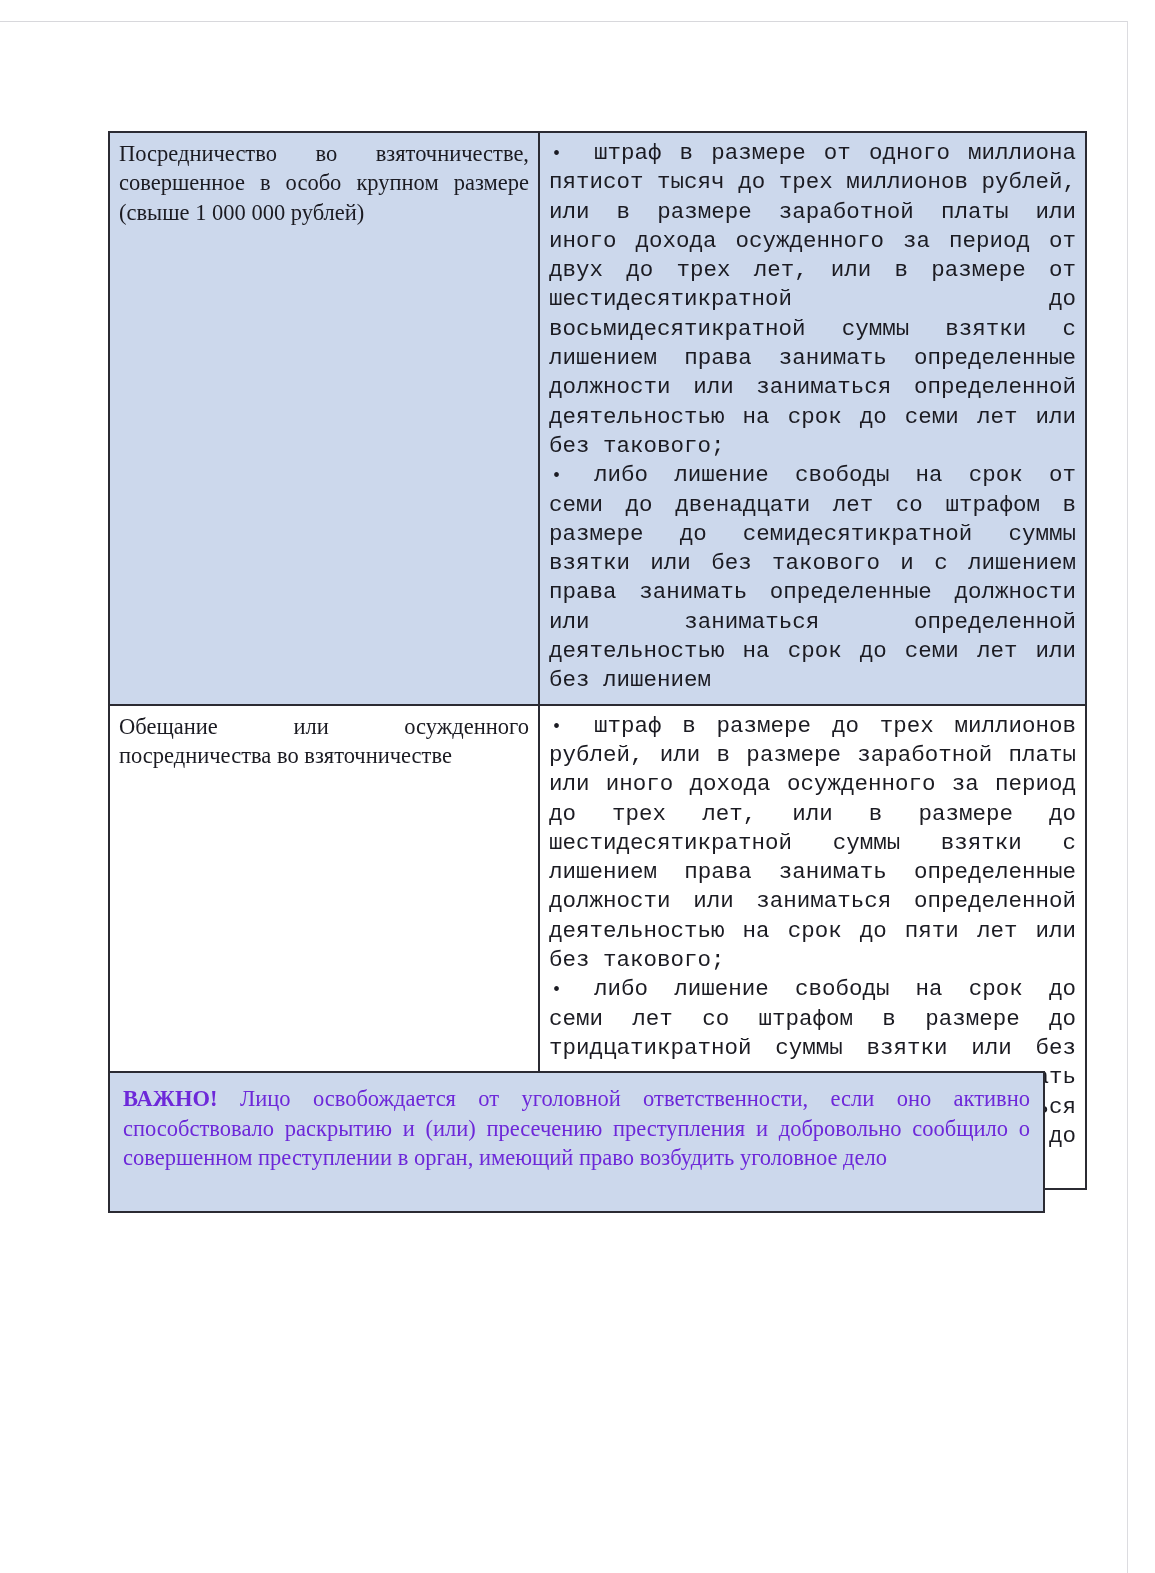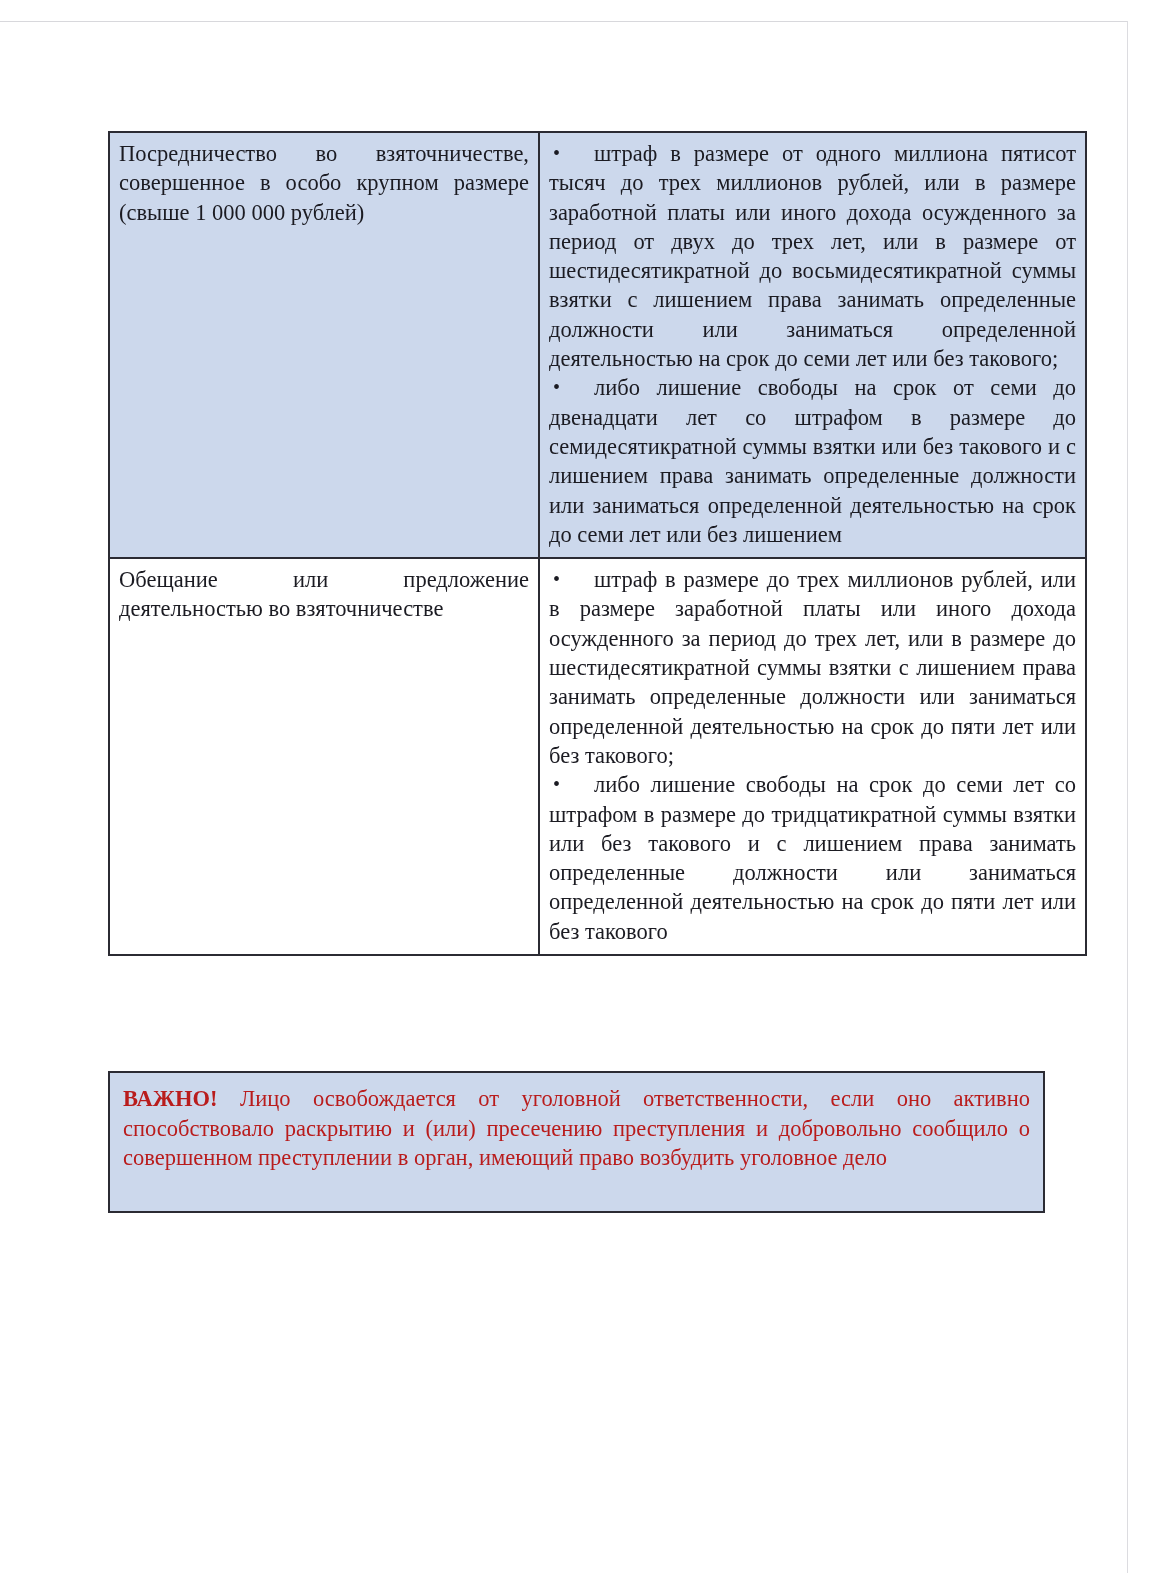--- a/index.html
+++ b/index.html
@@ -124,36 +124,37 @@
     line-height: 29.3px;
     color: #1b1b22;
   }
   
   ul.penalty-list li .li-body {
     display: block;
     margin-left: -45px;
     text-indent: 45px;
     text-align: justify;
     text-align-last: left;
+    font-family: Liberation Mono, monospace;
   }
 
   
   #important-box {
     position: absolute;
     left: 108px;
     top: 1054px;
     width: 937px;
     min-height: 142px;
     box-sizing: border-box;
     border: 2px solid #2b2b33;
     background: #ccd8ec;
     padding: 11px 13px 12px 13px;
     font-size: 22.5px;
     line-height: 29.5px;
-    color: #b91c1c;
+    color: #6d28d9;
     text-align: justify;
     text-align-last: left;
   }
   #important-box .important-label {
     font-weight: bold;
   }
 </style>
 </head>
 <body>
 
@@ -177,21 +178,21 @@
             </li>
             <li>
               <span class="li-body">либо лишение свободы на срок от семи до двенадцати лет со штрафом в размере до семидесятикратной суммы взятки или без такового и с лишением права занимать определенные должности или заниматься определенной деятельностью на срок до семи лет или без лишением</span>
             </li>
           </ul>
         </td>
       </tr>
 
       <tr class="row-plain">
         <td class="col-offence">
-          <span class="offence-text">Обещание или предложение деятельностью во взяточничестве</span>
+          <span class="offence-text">Обещание или осужденного посредничества во взяточничестве</span>
         </td>
         <td class="col-penalty">
           <ul class="penalty-list">
             <li>
               <span class="li-body">штраф в размере до трех миллионов рублей, или в размере заработной платы или иного дохода осужденного за период до трех лет, или в размере до шестидесятикратной суммы взятки с лишением права занимать определенные должности или заниматься определенной деятельностью на срок до пяти лет или без такового;</span>
             </li>
             <li>
               <span class="li-body">либо лишение свободы на срок до семи лет со штрафом в размере до тридцатикратной суммы взятки или без такового и с лишением права занимать определенные должности или заниматься определенной деятельностью на срок до пяти лет или без такового</span>
             </li>
           </ul>

